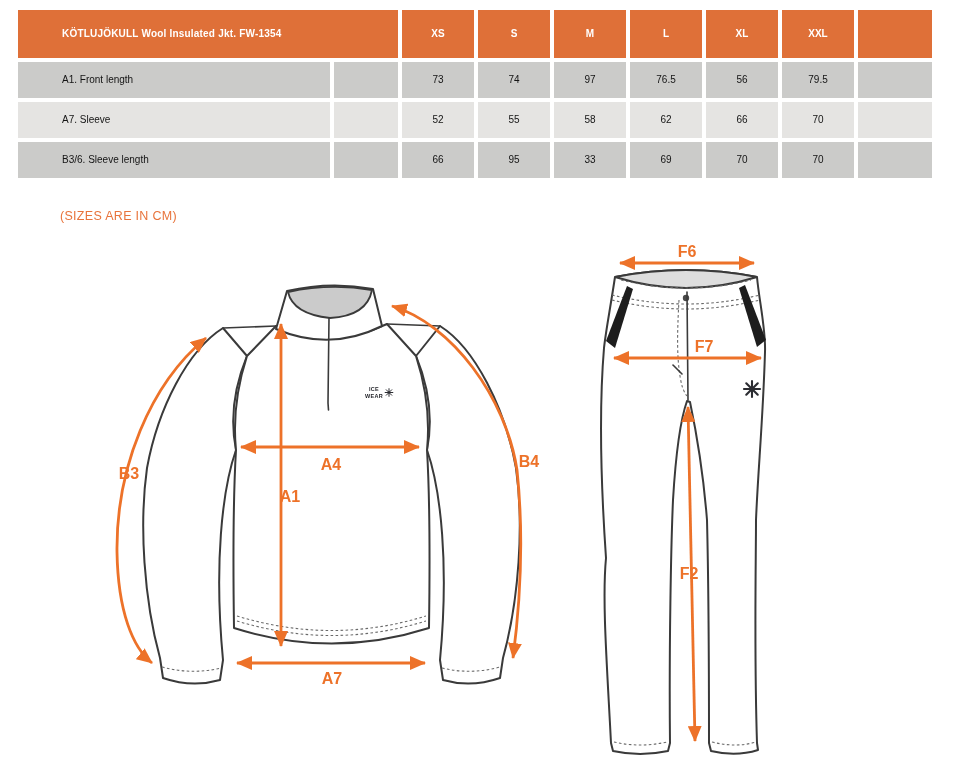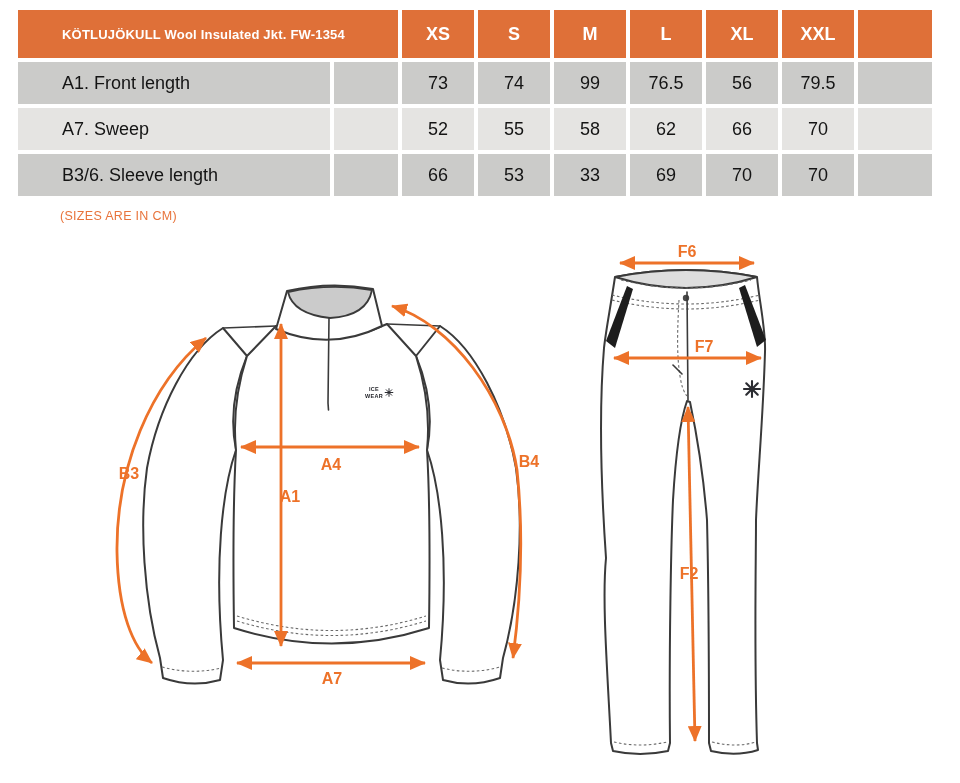--- a/index.html
+++ b/index.html
@@ -7,31 +7,31 @@
     width:960px;height:783px;background:#ffffff;position:relative;overflow:hidden;
     font-family:"Liberation Sans",sans-serif;
   }
   
   table.size-table{
     position:absolute;left:14px;top:6px;
     border-collapse:separate;border-spacing:4px;
     table-layout:fixed;
   }
   table.size-table th,table.size-table td{
-    padding:0;font-size:18px;line-height:1;vertical-align:middle;
+    padding:0;font-size:10px;line-height:1;vertical-align:middle;
     overflow:hidden;white-space:nowrap;
   }
   table.size-table thead th{
     background:#DF7038;color:#ffffff;font-weight:bold;height:48px;text-align:center;
   }
   table.size-table thead th.title-cell{
-    text-align:left;padding-left:44px;font-size:13px;letter-spacing:.2px;
+    text-align:left;padding-left:44px;font-size:10px;letter-spacing:.2px;
   }
   table.size-table tbody td{
-    height:42px;color:#141414;text-align:center;background:#CBCBC9;
+    height:36px;color:#141414;text-align:center;background:#CBCBC9;
   }
   table.size-table tbody tr:nth-child(even) td{background:#E5E4E2;}
   table.size-table tbody td.label-cell{text-align:left;padding-left:44px;}
   
   .units-note{
     position:absolute;left:60px;top:209px;color:#E8743C;font-size:12.5px;letter-spacing:.3px;
   }
   
   svg.diagram{position:absolute;left:0;top:0;}
   .garment{stroke:#3A3A3A;stroke-width:2;fill:#ffffff;stroke-linejoin:round;stroke-linecap:round;}
@@ -67,42 +67,42 @@
       <th>XXL</th>
       <th></th>
     </tr>
   </thead>
   <tbody>
     <tr>
       <td class="label-cell">A1. Front length</td>
       <td></td>
       <td>73</td>
       <td>74</td>
-      <td>99</td>
+      <td>97</td>
       <td>76.5</td>
       <td>56</td>
       <td>79.5</td>
       <td></td>
     </tr>
     <tr>
-      <td class="label-cell">A7. Sweep</td>
+      <td class="label-cell">A7. Sleeve</td>
       <td></td>
       <td>52</td>
       <td>55</td>
       <td>58</td>
       <td>62</td>
       <td>66</td>
       <td>70</td>
       <td></td>
     </tr>
     <tr>
       <td class="label-cell">B3/6. Sleeve length</td>
       <td></td>
       <td>66</td>
-      <td>53</td>
+      <td>95</td>
       <td>33</td>
       <td>69</td>
       <td>70</td>
       <td>70</td>
       <td></td>
     </tr>
   </tbody>
 </table>
 
 <div class="units-note">(SIZES ARE IN CM)</div>

